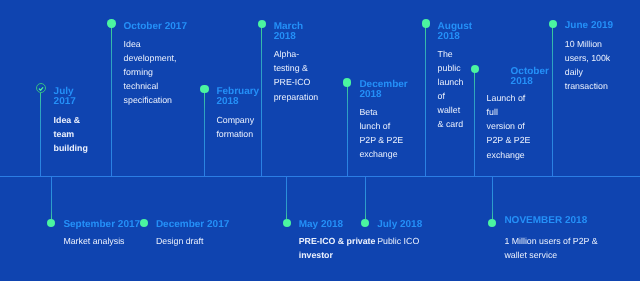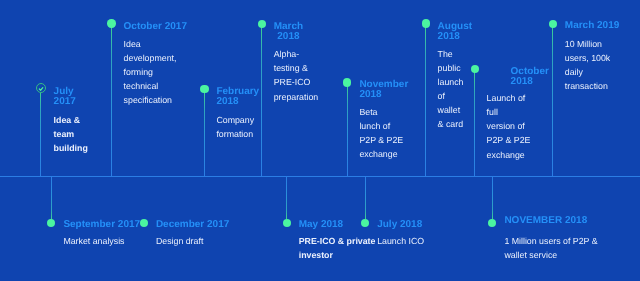--- a/index.html
+++ b/index.html
@@ -48,31 +48,31 @@
       <div class="stem" style="left: 203.9px; top: 92.75px; height: 83.65px; background: linear-gradient(rgb(60, 209, 148) 0%, rgb(47, 166, 189) 20%, rgb(42, 144, 220) 58%, rgb(43, 125, 228) 100%);"></div>
       <div class="dot" style="left: 200.25px; top: 84.75px; width: 8.3px; height: 8.3px;"></div>
       <div class="date" style="left: 216.4px; top: 87px;">February
 2018</div>
       <div class="desc" style="left: 216.4px; top: 112.9px;">Company
 formation</div>
     </div>
     <div style="position: absolute; left: 0px; top: 0px; width: 0px; height: 0px;">
       <div class="stem" style="left: 261.2px; top: 27.35px; height: 149.05px; background: linear-gradient(rgb(60, 209, 148) 0%, rgb(47, 166, 189) 20%, rgb(42, 144, 220) 58%, rgb(43, 125, 228) 100%);"></div>
       <div class="dot" style="left: 257.65px; top: 19.55px; width: 8.1px; height: 8.1px;"></div>
-      <div class="date" style="left: 273.7px; top: 22.2px; text-align: center;">March
+      <div class="date" style="left: 273.7px; top: 22.2px;">March
 2018</div>
       <div class="desc" style="left: 273.7px; top: 47.3px;">Alpha-
 testing &amp;
 PRE-ICO
 preparation</div>
     </div>
     <div style="position: absolute; left: 0px; top: 0px; width: 0px; height: 0px;">
       <div class="stem" style="left: 346.9px; top: 86.25px; height: 90.15px; background: linear-gradient(rgb(60, 209, 148) 0%, rgb(47, 166, 189) 20%, rgb(42, 144, 220) 58%, rgb(43, 125, 228) 100%);"></div>
       <div class="dot" style="left: 343.35px; top: 78.45px; width: 8.1px; height: 8.1px;"></div>
-      <div class="date" style="left: 359.4px; top: 79.9px;">November
+      <div class="date" style="left: 359.4px; top: 79.9px;">December
 2018</div>
       <div class="desc" style="left: 359.4px; top: 104.9px;">Beta
 lunch of
 P2P &amp; P2E
 exchange</div>
     </div>
     <div style="position: absolute; left: 0px; top: 0px; width: 0px; height: 0px;">
       <div class="stem" style="left: 425.3px; top: 27.45px; height: 148.95px; background: linear-gradient(rgb(60, 209, 148) 0%, rgb(47, 166, 189) 20%, rgb(42, 144, 220) 58%, rgb(43, 125, 228) 100%);"></div>
       <div class="dot" style="left: 421.65px; top: 19.45px; width: 8.3px; height: 8.3px;"></div>
       <div class="date" style="left: 437.6px; top: 22px;">August
@@ -91,21 +91,21 @@
 2018</div>
       <div class="desc" style="left: 486.6px; top: 91.2px;">Launch of
 full
 version of
 P2P &amp; P2E
 exchange</div>
     </div>
     <div style="position: absolute; left: 0px; top: 0px; width: 0px; height: 0px;">
       <div class="stem" style="left: 552.4px; top: 27.4px; height: 149px; background: linear-gradient(rgb(60, 209, 148) 0%, rgb(47, 166, 189) 20%, rgb(42, 144, 220) 58%, rgb(43, 125, 228) 100%);"></div>
       <div class="dot" style="left: 548.8px; top: 19.5px; width: 8.2px; height: 8.2px;"></div>
-      <div class="date" style="left: 564.8px; top: 21.3px;">March 2019</div>
+      <div class="date" style="left: 564.8px; top: 21.3px;">June 2019</div>
       <div class="desc" style="left: 564.8px; top: 36.6px;">10 Million
 users, 100k
 daily
 transaction</div>
     </div>
     <div style="position: absolute; left: 0px; top: 0px; width: 0px; height: 0px;">
       <div class="stem" style="left: 50.9px; top: 176.4px; height: 42.7px; background: linear-gradient(rgb(43, 125, 228) 0%, rgb(42, 144, 220) 42%, rgb(47, 166, 189) 80%, rgb(60, 209, 148) 100%);"></div>
       <div class="dot" style="left: 47.3px; top: 218.8px; width: 8.2px; height: 8.2px;"></div>
       <div class="date" style="left: 63.4px; top: 220.1px;">September 2017</div>
       <div class="desc" style="left: 63.4px; top: 234.2px;">Market analysis</div>
@@ -119,21 +119,21 @@
       <div class="stem" style="left: 286.2px; top: 176.4px; height: 42.7px; background: linear-gradient(rgb(43, 125, 228) 0%, rgb(42, 144, 220) 42%, rgb(47, 166, 189) 80%, rgb(60, 209, 148) 100%);"></div>
       <div class="dot" style="left: 282.6px; top: 218.8px; width: 8.2px; height: 8.2px;"></div>
       <div class="date" style="left: 298.7px; top: 220.1px; text-align: center;">May 2018</div>
       <div class="desc" style="left: 298.7px; top: 234.2px; font-weight: bold;">PRE-ICO &amp; private
 investor</div>
     </div>
     <div style="position: absolute; left: 0px; top: 0px; width: 0px; height: 0px;">
       <div class="stem" style="left: 364.7px; top: 176.4px; height: 42.7px; background: linear-gradient(rgb(43, 125, 228) 0%, rgb(42, 144, 220) 42%, rgb(47, 166, 189) 80%, rgb(60, 209, 148) 100%);"></div>
       <div class="dot" style="left: 361.1px; top: 218.8px; width: 8.2px; height: 8.2px;"></div>
       <div class="date" style="left: 377.2px; top: 220.1px;">July 2018</div>
-      <div class="desc" style="left: 377.2px; top: 234.2px;">Launch ICO</div>
+      <div class="desc" style="left: 377.2px; top: 234.2px;">Public ICO</div>
     </div>
     <div style="position: absolute; left: 0px; top: 0px; width: 0px; height: 0px;">
       <div class="stem" style="left: 491.9px; top: 176.4px; height: 42.7px; background: linear-gradient(rgb(43, 125, 228) 0%, rgb(42, 144, 220) 42%, rgb(47, 166, 189) 80%, rgb(60, 209, 148) 100%);"></div>
       <div class="dot" style="left: 488.3px; top: 218.8px; width: 8.2px; height: 8.2px;"></div>
       <div class="date" style="left: 504.4px; top: 216px;">NOVEMBER 2018</div>
       <div class="desc" style="left: 504.4px; top: 234.2px;">1 Million users of P2P &amp;
 wallet service</div>
     </div>
   </div>
 

